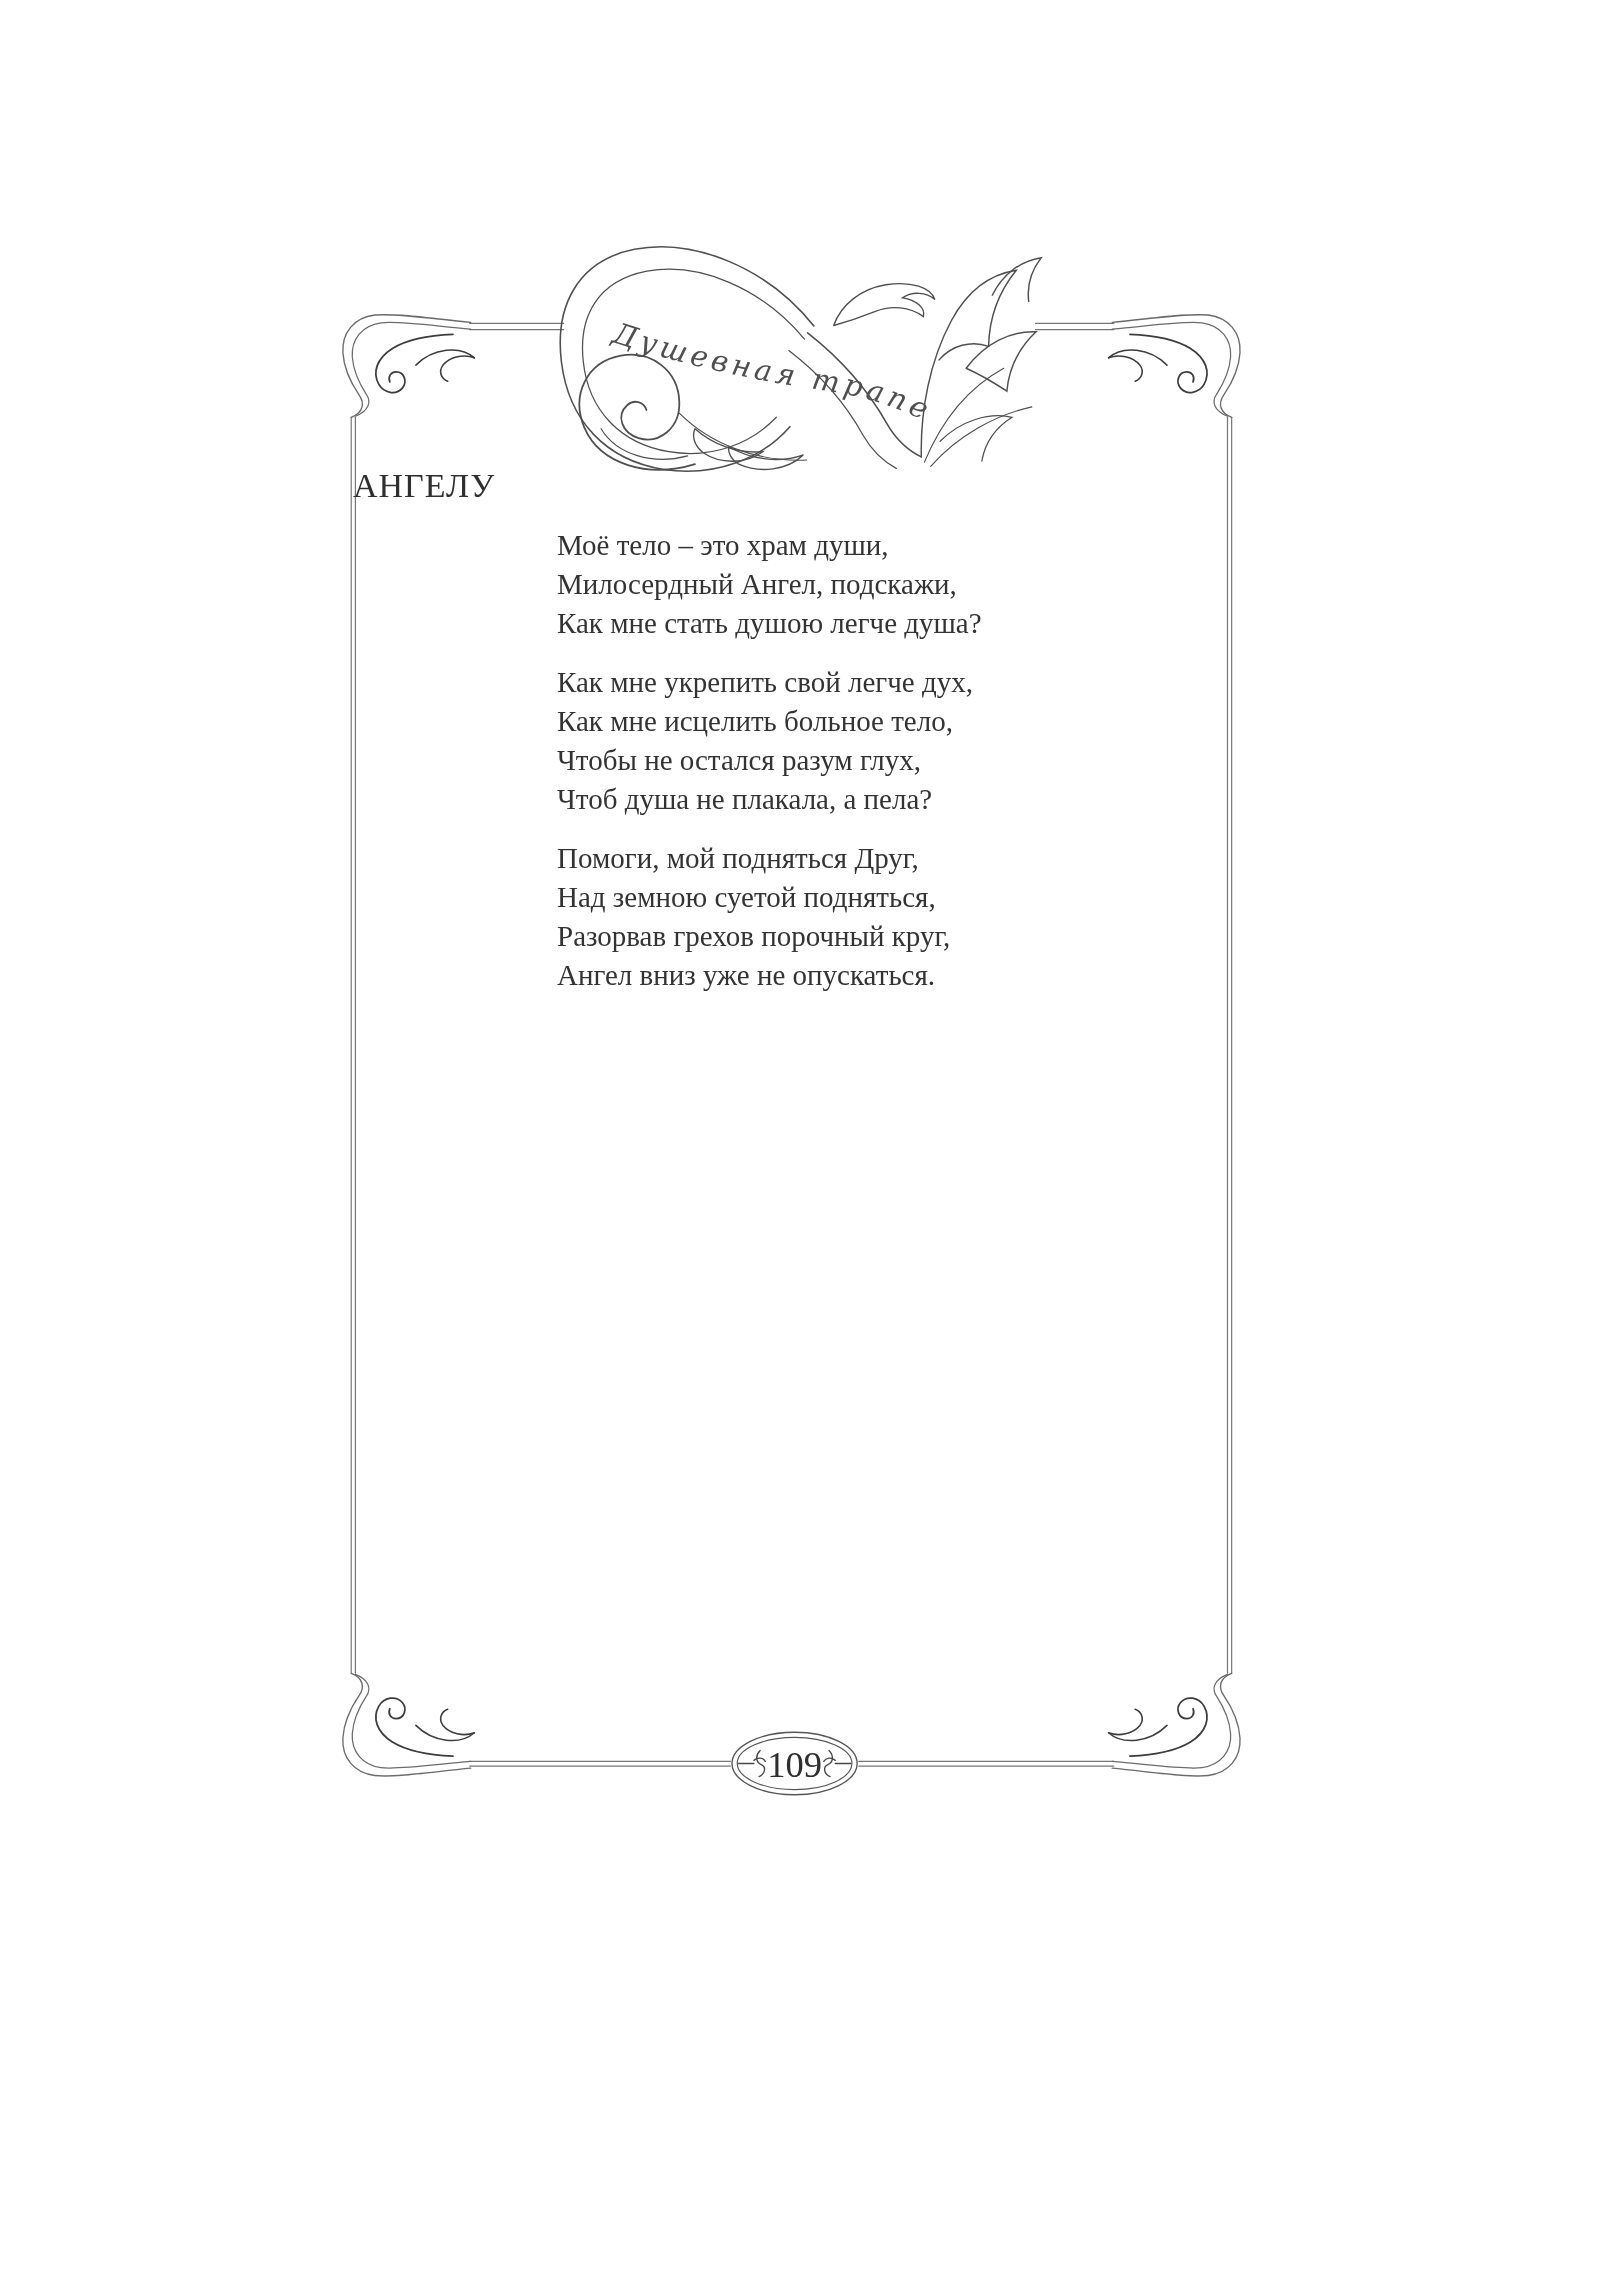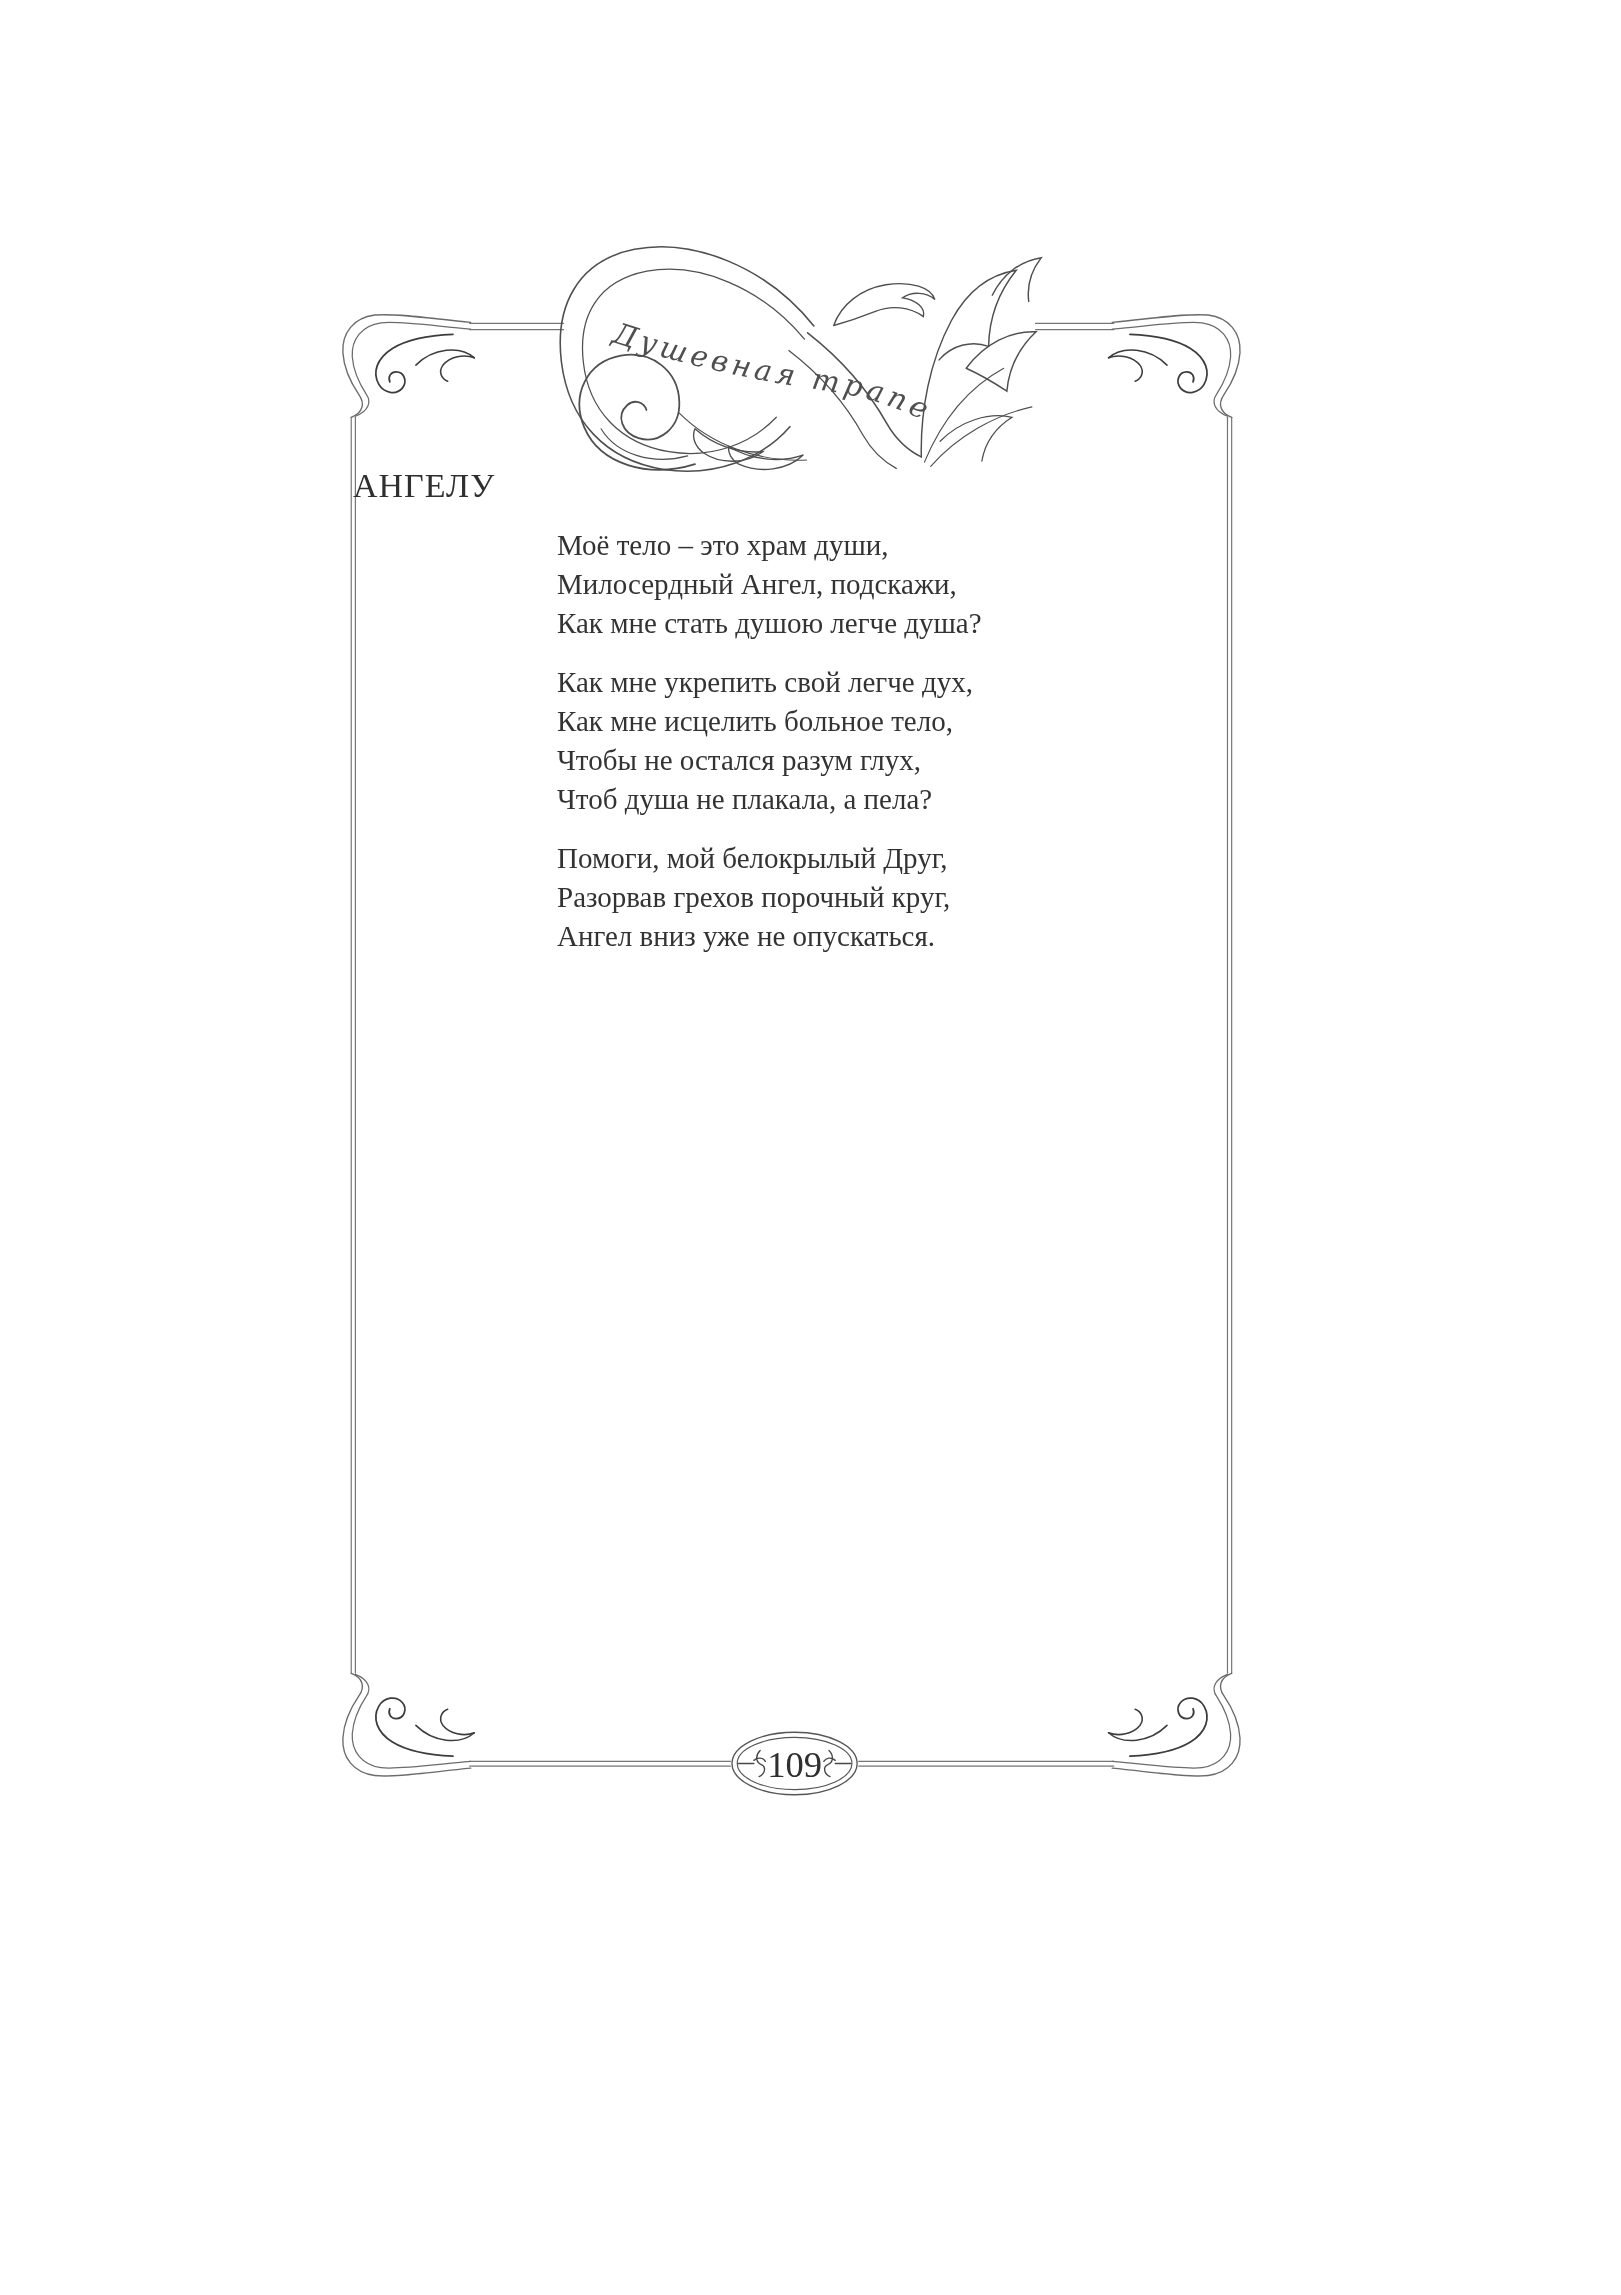--- a/index.html
+++ b/index.html
@@ -150,20 +150,21 @@
       <div class="poem-line">Милосердный Ангел, подскажи,</div>
       <div class="poem-line">Как мне стать душою легче душа?</div>
     </div>
     <div class="stanza">
       <div class="poem-line">Как мне укрепить свой легче дух,</div>
       <div class="poem-line">Как мне исцелить больное тело,</div>
       <div class="poem-line">Чтобы не остался разум глух,</div>
       <div class="poem-line">Чтоб душа не плакала, а пела?</div>
     </div>
     <div class="stanza">
-      <div class="poem-line">Помоги, мой белокрылый Друг,</div>
+      <div class="poem-line">Помоги, мой подняться Друг,</div>
+      <div class="poem-line">Над земною суетой подняться,</div>
       <div class="poem-line">Разорвав грехов порочный круг,</div>
       <div class="poem-line">Ангел вниз уже не опускаться.</div>
     </div>
   </div>
 
 </div>
 
 
 </body></html>

